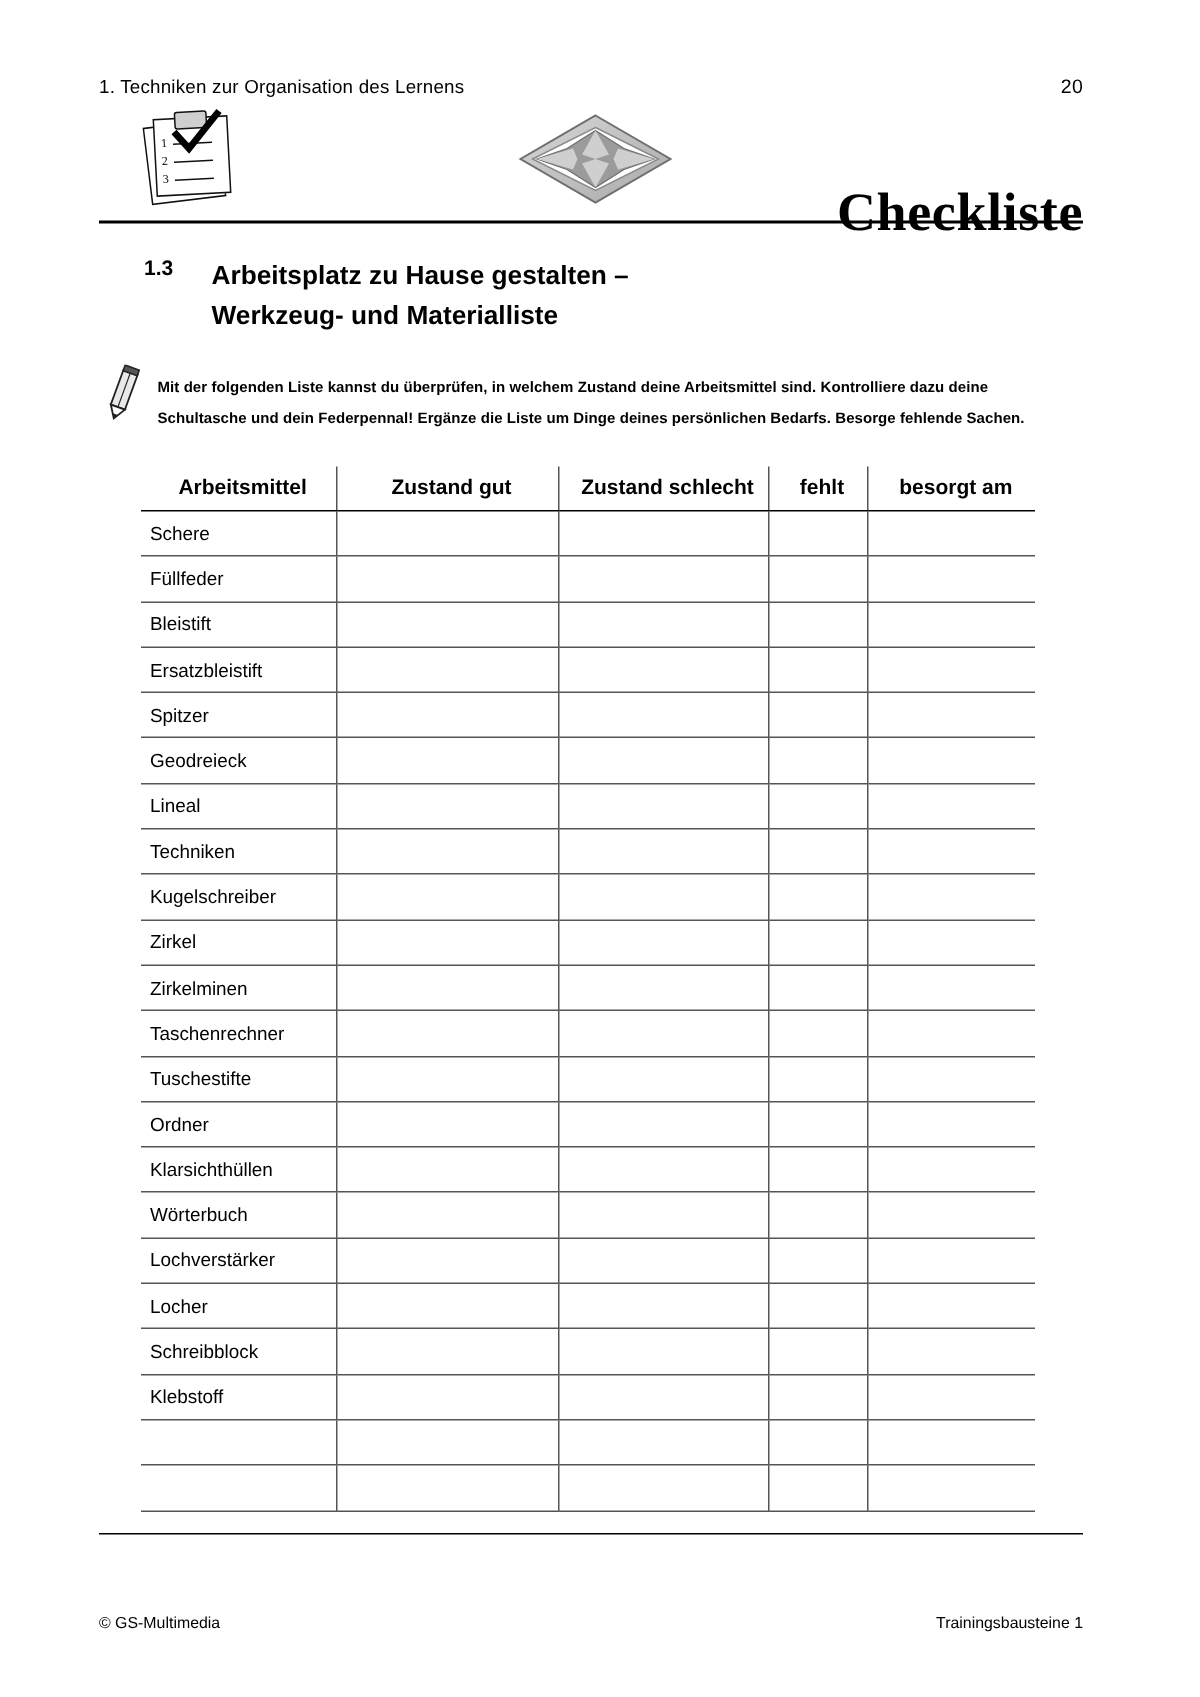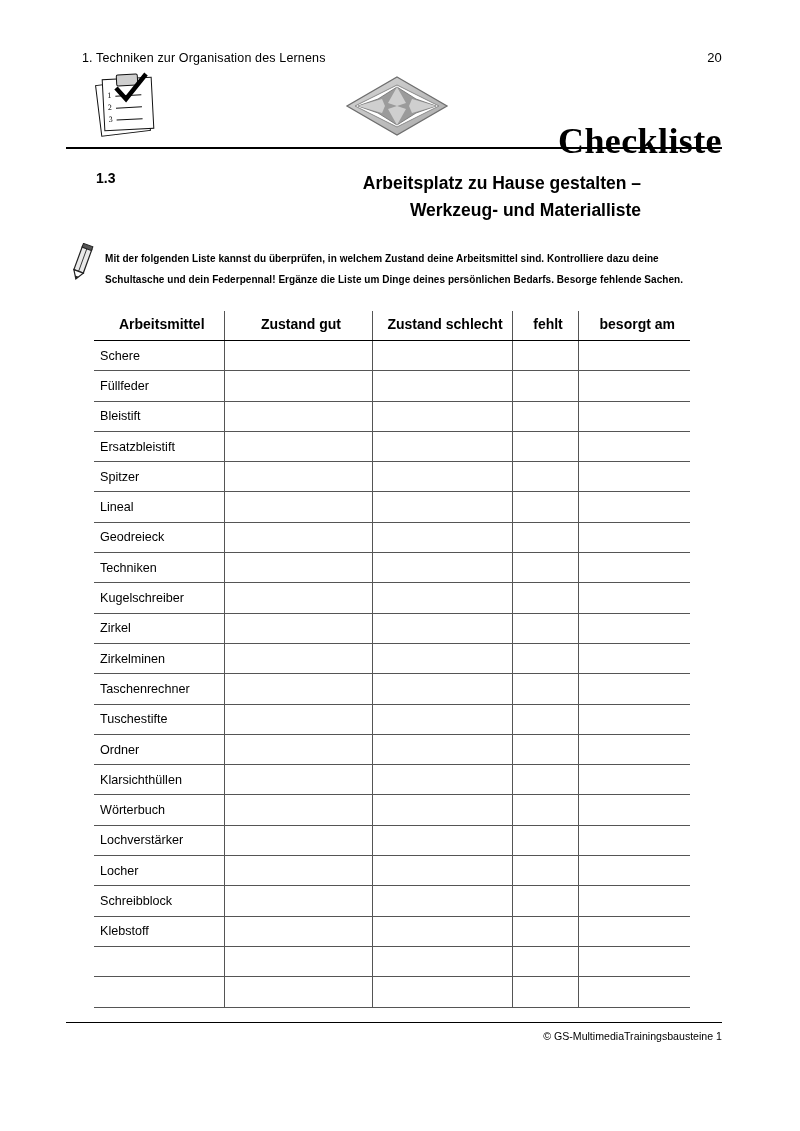--- a/index.html
+++ b/index.html
@@ -28,21 +28,21 @@
     position: absolute;
     left: 66px;
     top: 50px;
     width: 656px;
     display: flex;
     justify-content: space-between;
     align-items: baseline;
     font-size: 12.5px;
     letter-spacing: 0.15px;
   }
-  .header-left { white-space: nowrap; margin-left: 16px; }
+  .header-left { white-space: nowrap; }
   .header-page { font-size: 13px; }
 
   .header-band {
     position: absolute;
     left: 66px;
     top: 72px;
     width: 656px;
     height: 70px;
   }
 
@@ -142,21 +142,20 @@
     font-weight: 700;
   }
   .sec-title {
     position: absolute;
     left: 141px;
     top: 170px;
     font-size: 17.5px;
     font-weight: 700;
     line-height: 27px;
     width: 500px;
-    text-align: right;
   }
 
   
   .pencil {
     position: absolute;
     left: 68px;
     top: 243px;
     width: 28px;
     height: 38px;
   }
@@ -215,24 +214,25 @@
     top: 1022px;
     width: 656px;
   }
   .footer-rule {
     width: 656px;
     height: 1.2px;
     background: #000;
   }
   .footer-row {
     display: flex;
-    justify-content: flex-end;
+    justify-content: space-between;
     font-size: 10.6px;
     padding-top: 7px;
     color: #000;
+    margin-top: 46px;
   }
 </style>
 </head>
 <body>
 
 <div class="page">
 
   <div class="header-row">
     <div class="header-left">1. Techniken zur Organisation des Lernens</div>
     <div class="header-page">20</div>
@@ -343,28 +343,28 @@
             <td></td>
           </tr>
         <tr>
             <td class="sep">Spitzer</td>
             <td class="sep"></td>
             <td class="sep"></td>
             <td class="sep"></td>
             <td></td>
           </tr>
         <tr>
+            <td class="sep">Geodreieck</td>
+            <td class="sep"></td>
+            <td class="sep"></td>
+            <td class="sep"></td>
+            <td></td>
+          </tr>
+        <tr>
             <td class="sep">Lineal</td>
-            <td class="sep"></td>
-            <td class="sep"></td>
-            <td class="sep"></td>
-            <td></td>
-          </tr>
-        <tr>
-            <td class="sep">Geodreieck</td>
             <td class="sep"></td>
             <td class="sep"></td>
             <td class="sep"></td>
             <td></td>
           </tr>
         <tr>
             <td class="sep">Techniken</td>
             <td class="sep"></td>
             <td class="sep"></td>
             <td class="sep"></td>

